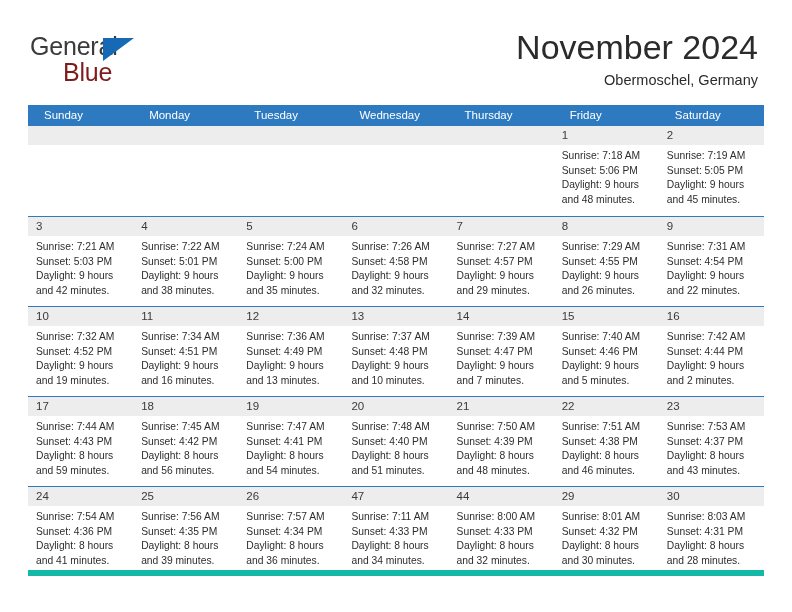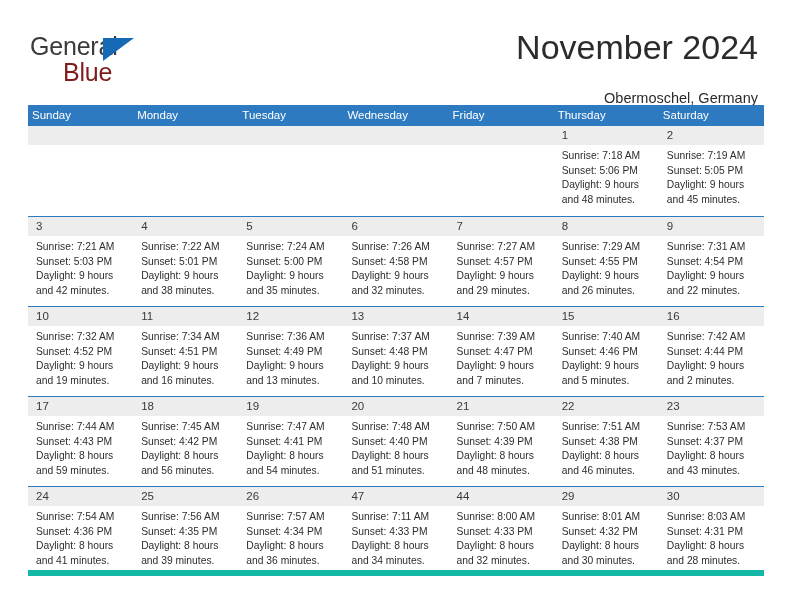--- a/index.html
+++ b/index.html
@@ -76,21 +76,21 @@
     text-align: right;
   }
   .cal-title {
     font-size: 34px;
     font-weight: normal;
     color: #2b2b2b;
     line-height: 34px;
     white-space: nowrap;
   }
   .cal-subtitle {
-    margin-top: 25px;
+    margin-top: 7px;
     font-size: 14.5px;
     color: #2b2b2b;
     line-height: 18px;
     white-space: nowrap;
   }
 
   
   .calendar {
     position: absolute;
     left: 28px;
@@ -101,21 +101,21 @@
   .weekday-row {
     display: flex;
     background: #2e7ac0;
     height: 21px;
   }
   .weekday {
     flex: 1 1 0;
     color: #ffffff;
     font-size: 11.5px;
     line-height: 21px;
-    padding-left: 4px;
+    padding-left: 16px;
     box-sizing: border-box;
     white-space: nowrap;
     overflow: hidden;
   }
 
   .week-row {
     display: flex;
     height: 90px;
     border-top: 1px solid #2e7ac0;
     box-sizing: border-box;
@@ -178,22 +178,22 @@
     </div>
 
   </div>
 
   <div class="calendar">
     <div class="weekday-row" id="weekday-row">
         <div class="weekday">Sunday</div>
         <div class="weekday">Monday</div>
         <div class="weekday">Tuesday</div>
         <div class="weekday">Wednesday</div>
+        <div class="weekday">Thursday</div>
         <div class="weekday">Friday</div>
-        <div class="weekday">Thursday</div>
         <div class="weekday">Saturday</div>
       </div>
     <div id="weeks-container">
         <div class="week-row first">
           <div class="day-cell empty">
             <div class="day-head"></div>
             <div class="day-body"></div>
           </div>
           <div class="day-cell empty">
             <div class="day-head"></div>

